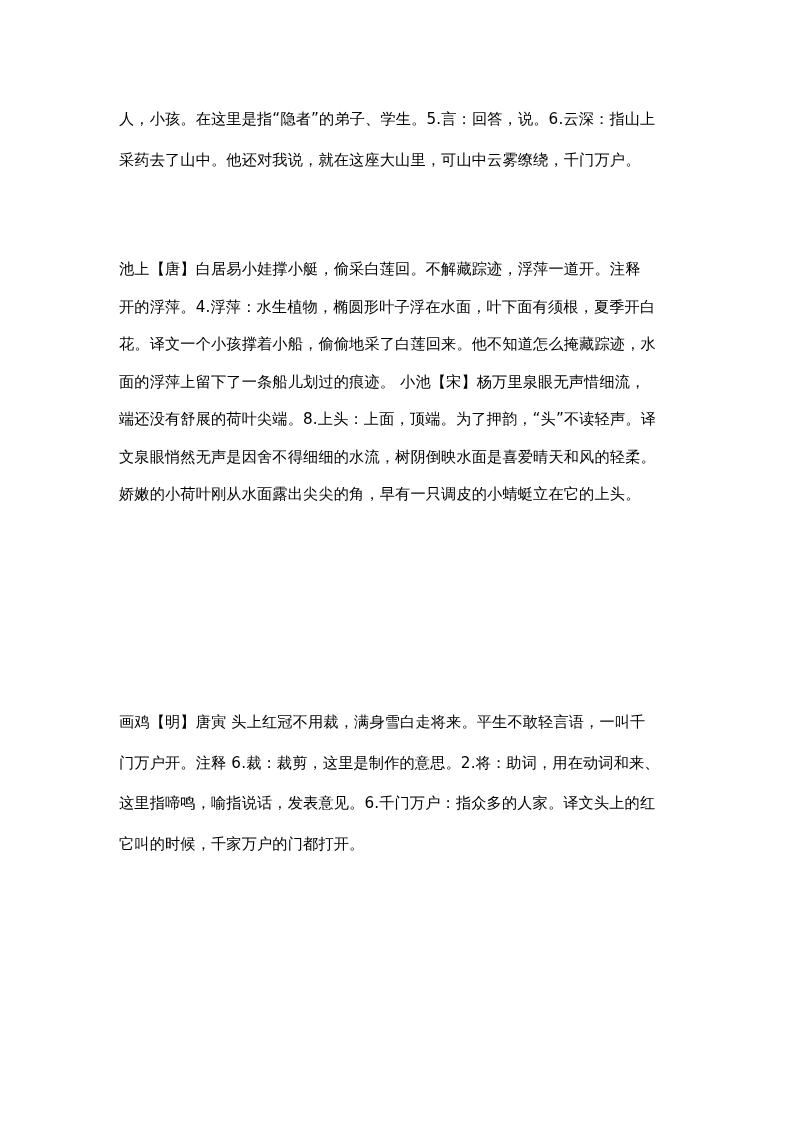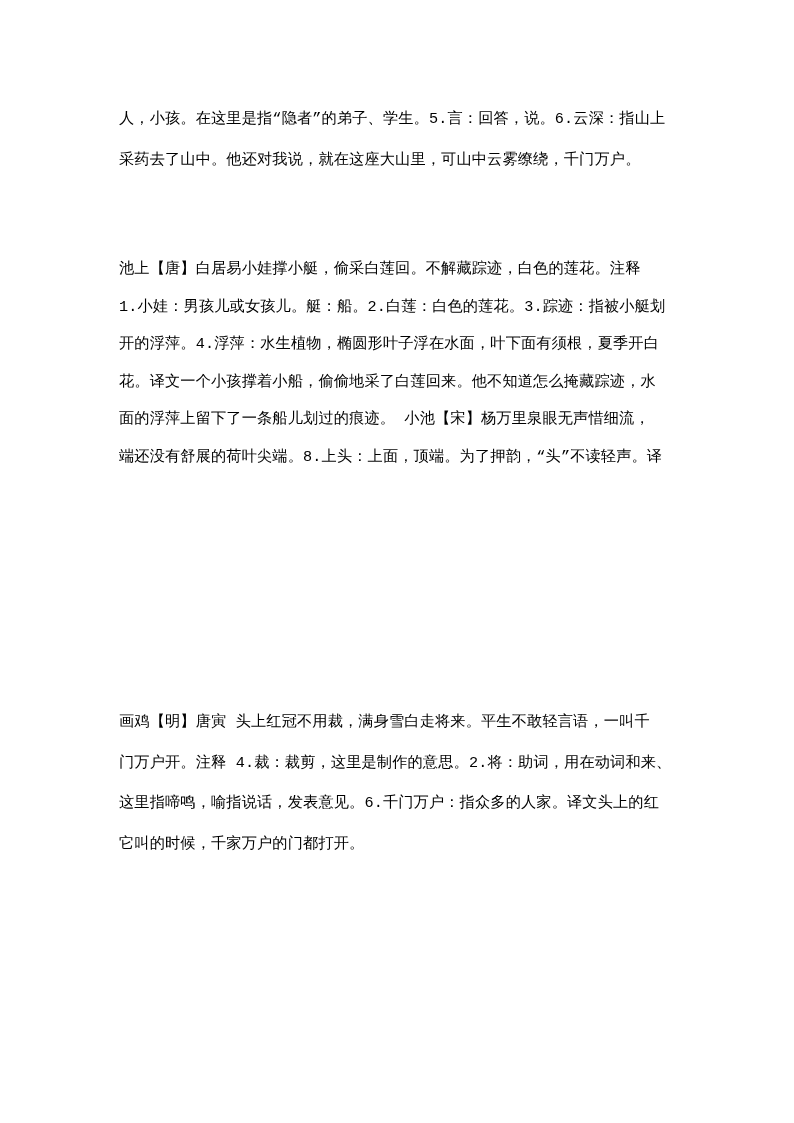--- a/index.html
+++ b/index.html
@@ -1,41 +1,42 @@
 <!DOCTYPE html>
 <html><head>
 <meta charset="utf-8">
 <style>
   html, body { margin: 0; padding: 0; background: #ffffff; }
   body { width: 794px; height: 1123px; position: relative; overflow: hidden;
          font-family: "DejaVu Sans", "Liberation Sans", sans-serif; color: #000; }
   .page { position: absolute; left: 0; top: 0; width: 794px; height: 1123px; background: #fff; }
-  .para { position: absolute; left: 119px; width: 580px; margin: 0; font-size: 15.2px; letter-spacing: 0.15px; font-family: Liberation Mono, monospace; }
+  .para { position: absolute; left: 119px; width: 580px; margin: 0; font-size: 15.2px; letter-spacing: 0.15px; }
   .line { display: block; white-space: nowrap; }
   #p1 { top: 99px; line-height: 40.5px; }
   #p2 { top: 251px; line-height: 37.5px; }
   #p3 { top: 702px; line-height: 40.6px; }
 </style>
 </head>
 <body>
 
 <div class="page">
   <p id="p1" class="para">
     <span class="line">人，小孩。在这里是指“隐者”的弟子、学生。5.言：回答，说。6.云深：指山上</span>
     <span class="line">采药去了山中。他还对我说，就在这座大山里，可山中云雾缭绕，千门万户。</span>
   </p>
 
   <p id="p2" class="para">
-    <span class="line">池上【唐】白居易小娃撑小艇，偷采白莲回。不解藏踪迹，白色的莲花。注释</span>
-    <span class="line">1.小娃：男孩儿或女孩儿。艇：船。2.白莲：白色的莲花。3.踪迹：指被小艇划</span>
+    <span class="line">池上【唐】白居易小娃撑小艇，偷采白莲回。不解藏踪迹，浮萍一道开。注释</span>
     <span class="line">开的浮萍。4.浮萍：水生植物，椭圆形叶子浮在水面，叶下面有须根，夏季开白</span>
     <span class="line">花。译文一个小孩撑着小船，偷偷地采了白莲回来。他不知道怎么掩藏踪迹，水</span>
     <span class="line">面的浮萍上留下了一条船儿划过的痕迹。 小池【宋】杨万里泉眼无声惜细流，</span>
     <span class="line">端还没有舒展的荷叶尖端。8.上头：上面，顶端。为了押韵，“头”不读轻声。译</span>
+    <span class="line">文泉眼悄然无声是因舍不得细细的水流，树阴倒映水面是喜爱晴天和风的轻柔。</span>
+    <span class="line">娇嫩的小荷叶刚从水面露出尖尖的角，早有一只调皮的小蜻蜓立在它的上头。</span>
   </p>
 
   <p id="p3" class="para">
     <span class="line">画鸡【明】唐寅 头上红冠不用裁，满身雪白走将来。平生不敢轻言语，一叫千</span>
-    <span class="line">门万户开。注释 4.裁：裁剪，这里是制作的意思。2.将：助词，用在动词和来、</span>
+    <span class="line">门万户开。注释 6.裁：裁剪，这里是制作的意思。2.将：助词，用在动词和来、</span>
     <span class="line">这里指啼鸣，喻指说话，发表意见。6.千门万户：指众多的人家。译文头上的红</span>
     <span class="line">它叫的时候，千家万户的门都打开。</span>
   </p>
 </div>
 
 </body></html>

